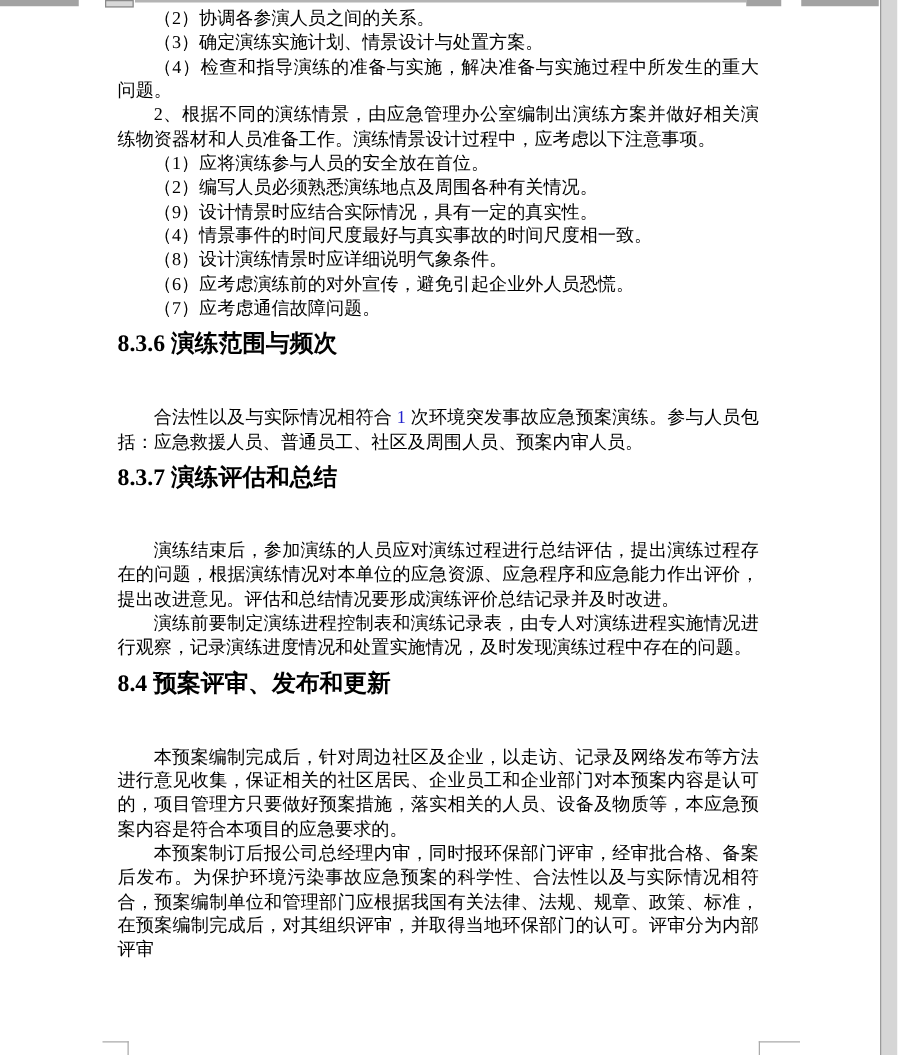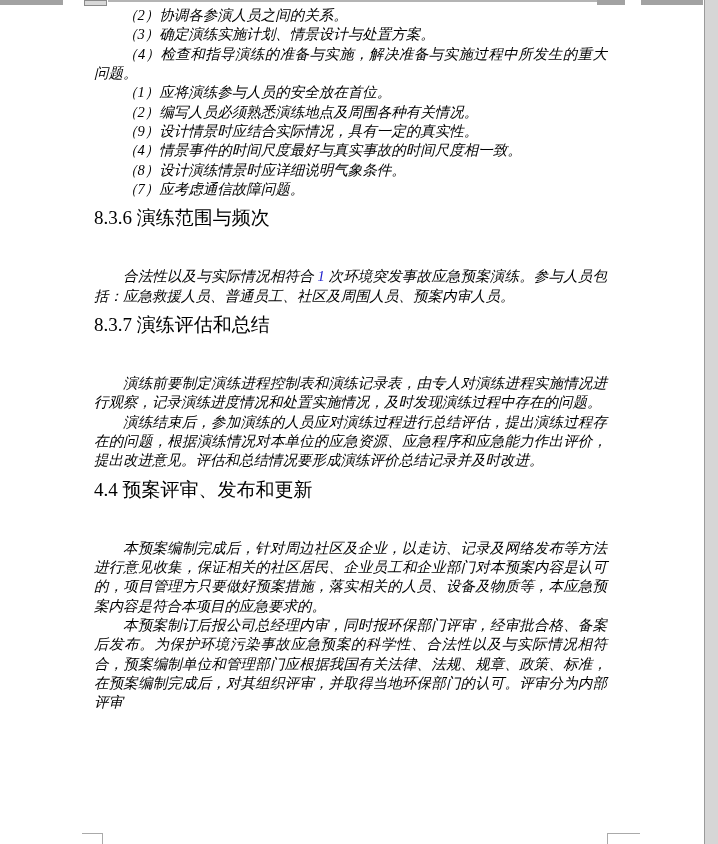--- a/index.html
+++ b/index.html
@@ -38,26 +38,25 @@
     width:513px;
     color:#000000;
   }
   .page-text p.para {
     margin:0;
     font-size:14.5px;
     line-height:19.33px;
     text-align:justify;
     text-indent:2em;
     word-break:break-all;
-    font-style:italic;
   }
   .page-text h3.heading {
     font-size:19px;
     line-height:22px;
-    font-weight:normal;
+    font-weight:bold;
     margin:8px 0 38px 0;
     text-indent:0;
   }
 </style>
 </head>
 <body>
 
 <div class="edge-seg seg-a"></div>
 <div class="edge-seg seg-box"></div>
 <div class="edge-seg seg-b"></div>
@@ -68,27 +67,29 @@
 
 <div class="crop crop-bl-h"></div>
 <div class="crop crop-bl-v"></div>
 <div class="crop crop-br-h"></div>
 <div class="crop crop-br-v"></div>
 
 <div class="page-text">
     <p class="para"><span>（2）协调各参演人员之间的关系。</span></p>
     <p class="para"><span>（3）确定演练实施计划、情景设计与处置方案。</span></p>
     <p class="para"><span>（4）检查和指导演练的准备与实施，解决准备与实施过程中所发生的重大问题。</span></p>
+    <p class="para"><span>2、根据不同的演练情景，由应急管理办公室编制出演练方案并做好相关演练物资器材和人员准备工作。演练情景设计过程中，应考虑以下注意事项。</span></p>
     <p class="para"><span>（1）应将演练参与人员的安全放在首位。</span></p>
     <p class="para"><span>（2）编写人员必须熟悉演练地点及周围各种有关情况。</span></p>
     <p class="para"><span>（9）设计情景时应结合实际情况，具有一定的真实性。</span></p>
     <p class="para"><span>（4）情景事件的时间尺度最好与真实事故的时间尺度相一致。</span></p>
     <p class="para"><span>（8）设计演练情景时应详细说明气象条件。</span></p>
+    <p class="para"><span>（6）应考虑演练前的对外宣传，避免引起企业外人员恐慌。</span></p>
     <p class="para"><span>（7）应考虑通信故障问题。</span></p>
     <h3 class="heading"><span>8.3.6 演练范围与频次</span></h3>
     <p class="para"><span>合法性以及与实际情况相符合 </span><span style="color: rgb(34, 34, 204);">1</span><span> 次环境突发事故应急预案演练。参与人员包括：应急救援人员、普通员工、社区及周围人员、预案内审人员。</span></p>
     <h3 class="heading"><span>8.3.7 演练评估和总结</span></h3>
+    <p class="para"><span>演练结束后，参加演练的人员应对演练过程进行总结评估，提出演练过程存在的问题，根据演练情况对本单位的应急资源、应急程序和应急能力作出评价，提出改进意见。评估和总结情况要形成演练评价总结记录并及时改进。</span></p>
     <p class="para"><span>演练前要制定演练进程控制表和演练记录表，由专人对演练进程实施情况进行观察，记录演练进度情况和处置实施情况，及时发现演练过程中存在的问题。</span></p>
-    <p class="para"><span>演练结束后，参加演练的人员应对演练过程进行总结评估，提出演练过程存在的问题，根据演练情况对本单位的应急资源、应急程序和应急能力作出评价，提出改进意见。评估和总结情况要形成演练评价总结记录并及时改进。</span></p>
-    <h3 class="heading"><span>4.4 预案评审、发布和更新</span></h3>
+    <h3 class="heading"><span>8.4 预案评审、发布和更新</span></h3>
     <p class="para"><span>本预案编制完成后，针对周边社区及企业，以走访、记录及网络发布等方法进行意见收集，保证相关的社区居民、企业员工和企业部门对本预案内容是认可的，项目管理方只要做好预案措施，落实相关的人员、设备及物质等，本应急预案内容是符合本项目的应急要求的。</span></p>
     <p class="para"><span>本预案制订后报公司总经理内审，同时报环保部门评审，经审批合格、备案后发布。为保护环境污染事故应急预案的科学性、合法性以及与实际情况相符合，预案编制单位和管理部门应根据我国有关法律、法规、规章、政策、标准，在预案编制完成后，对其组织评审，并取得当地环保部门的认可。评审分为内部评审</span></p>
   </div>
 
 </body></html>

